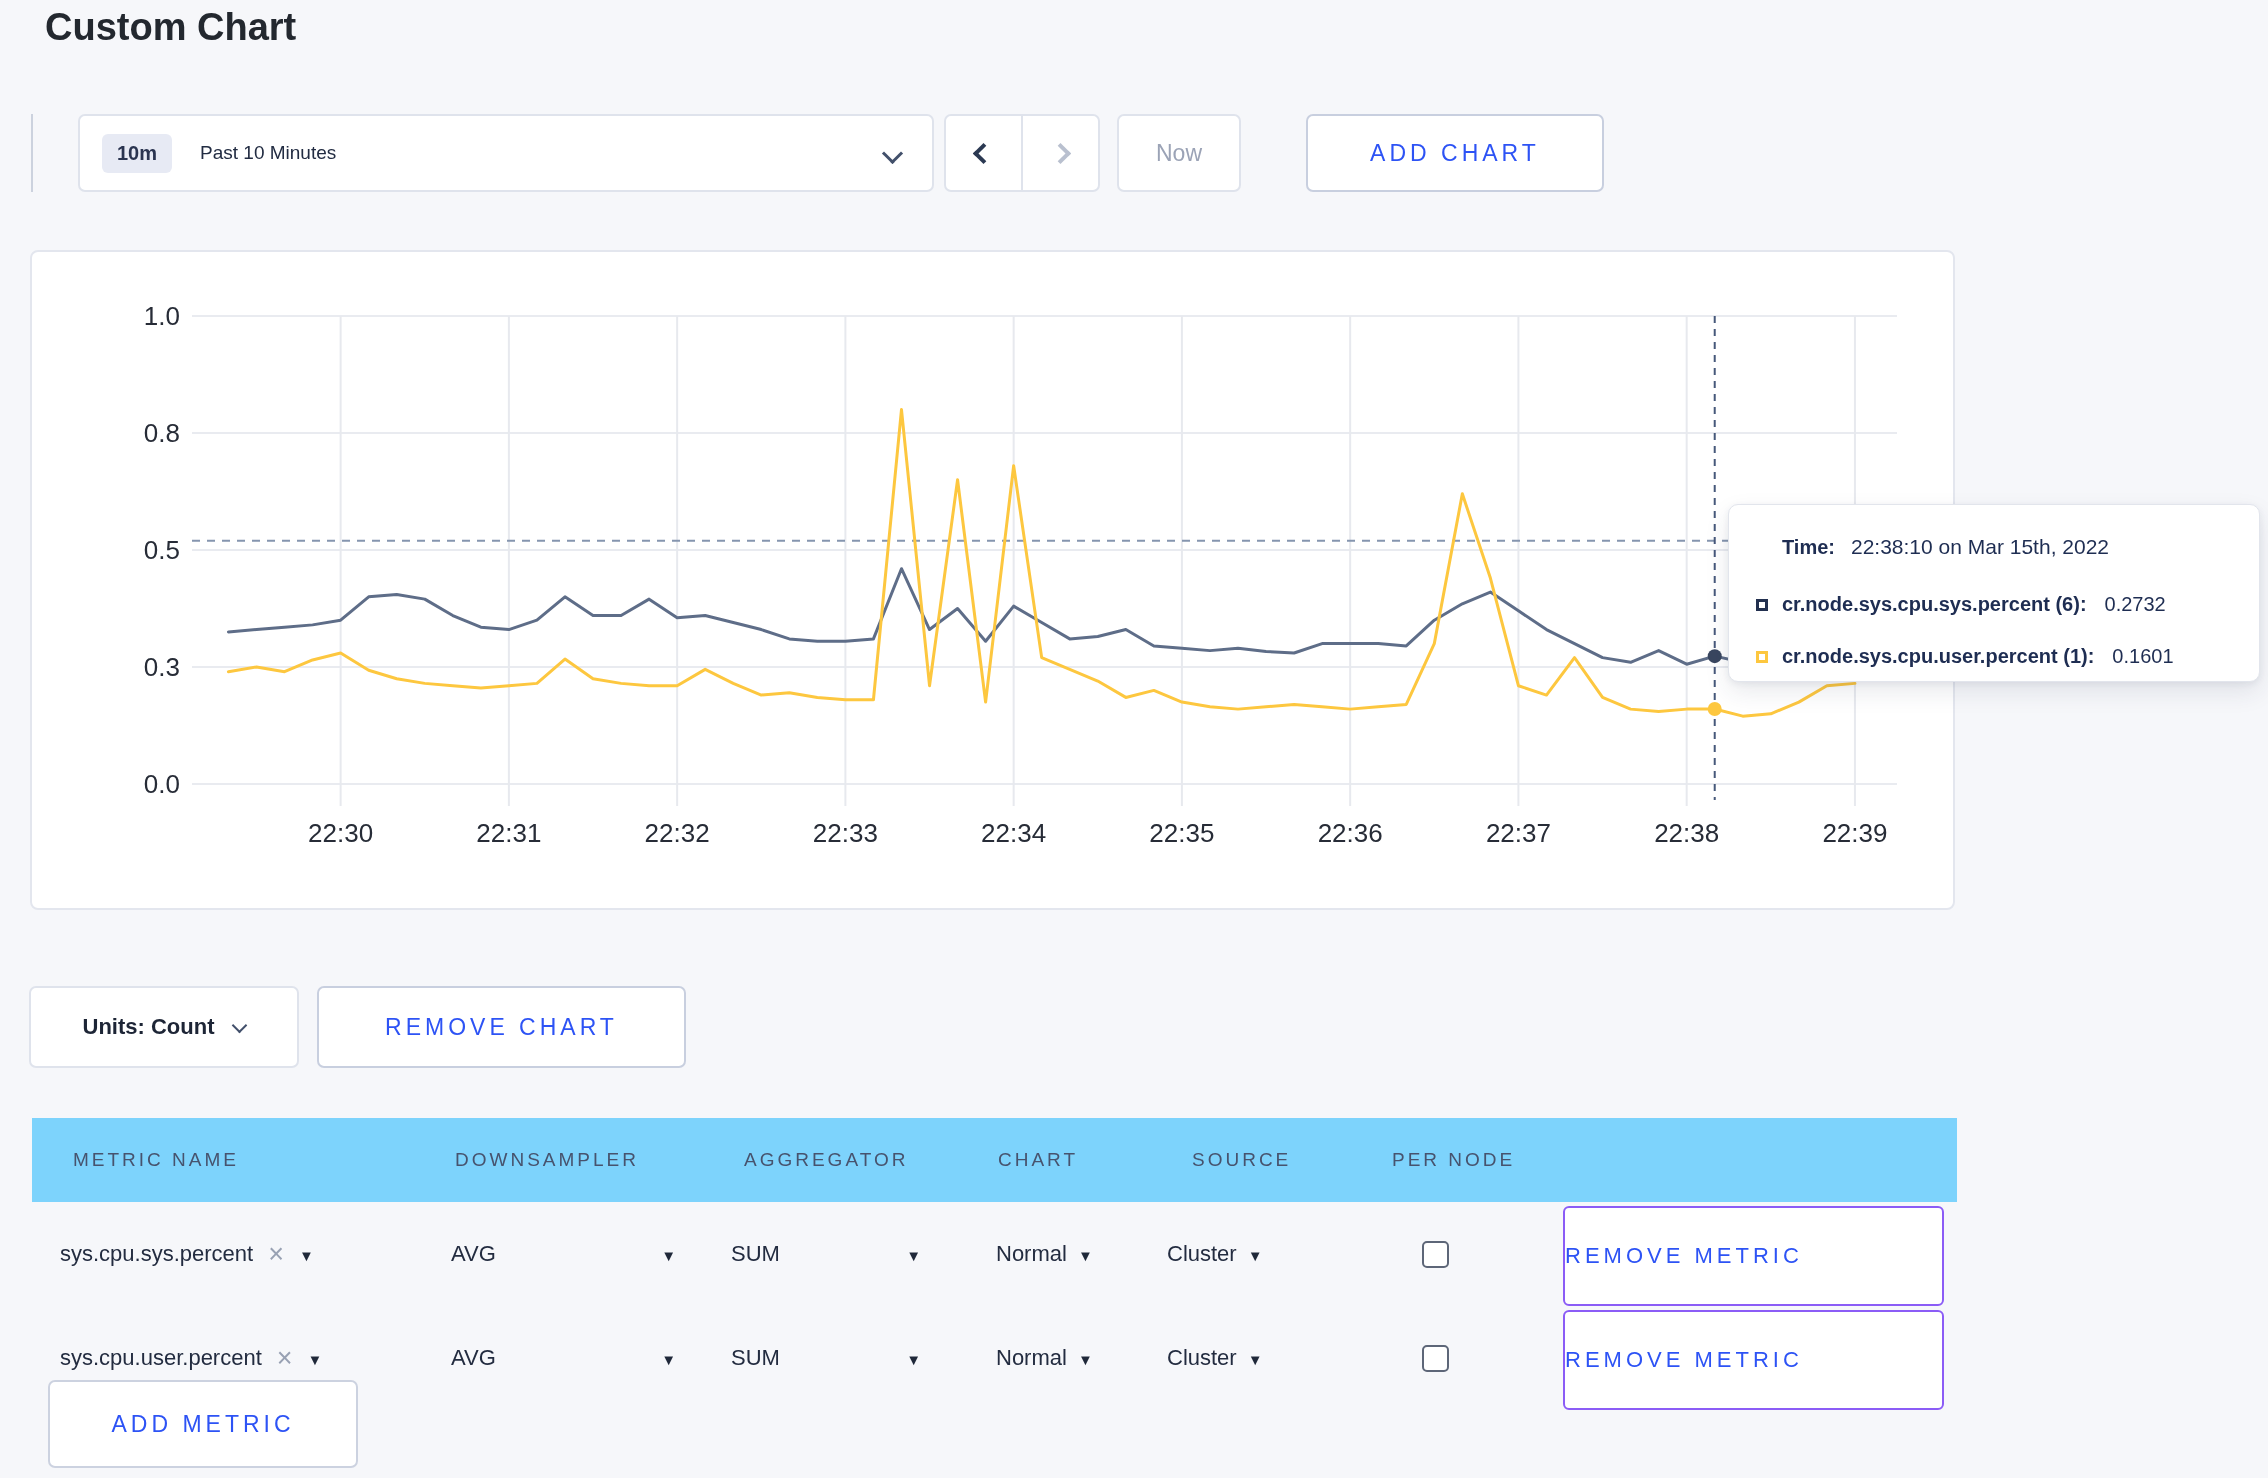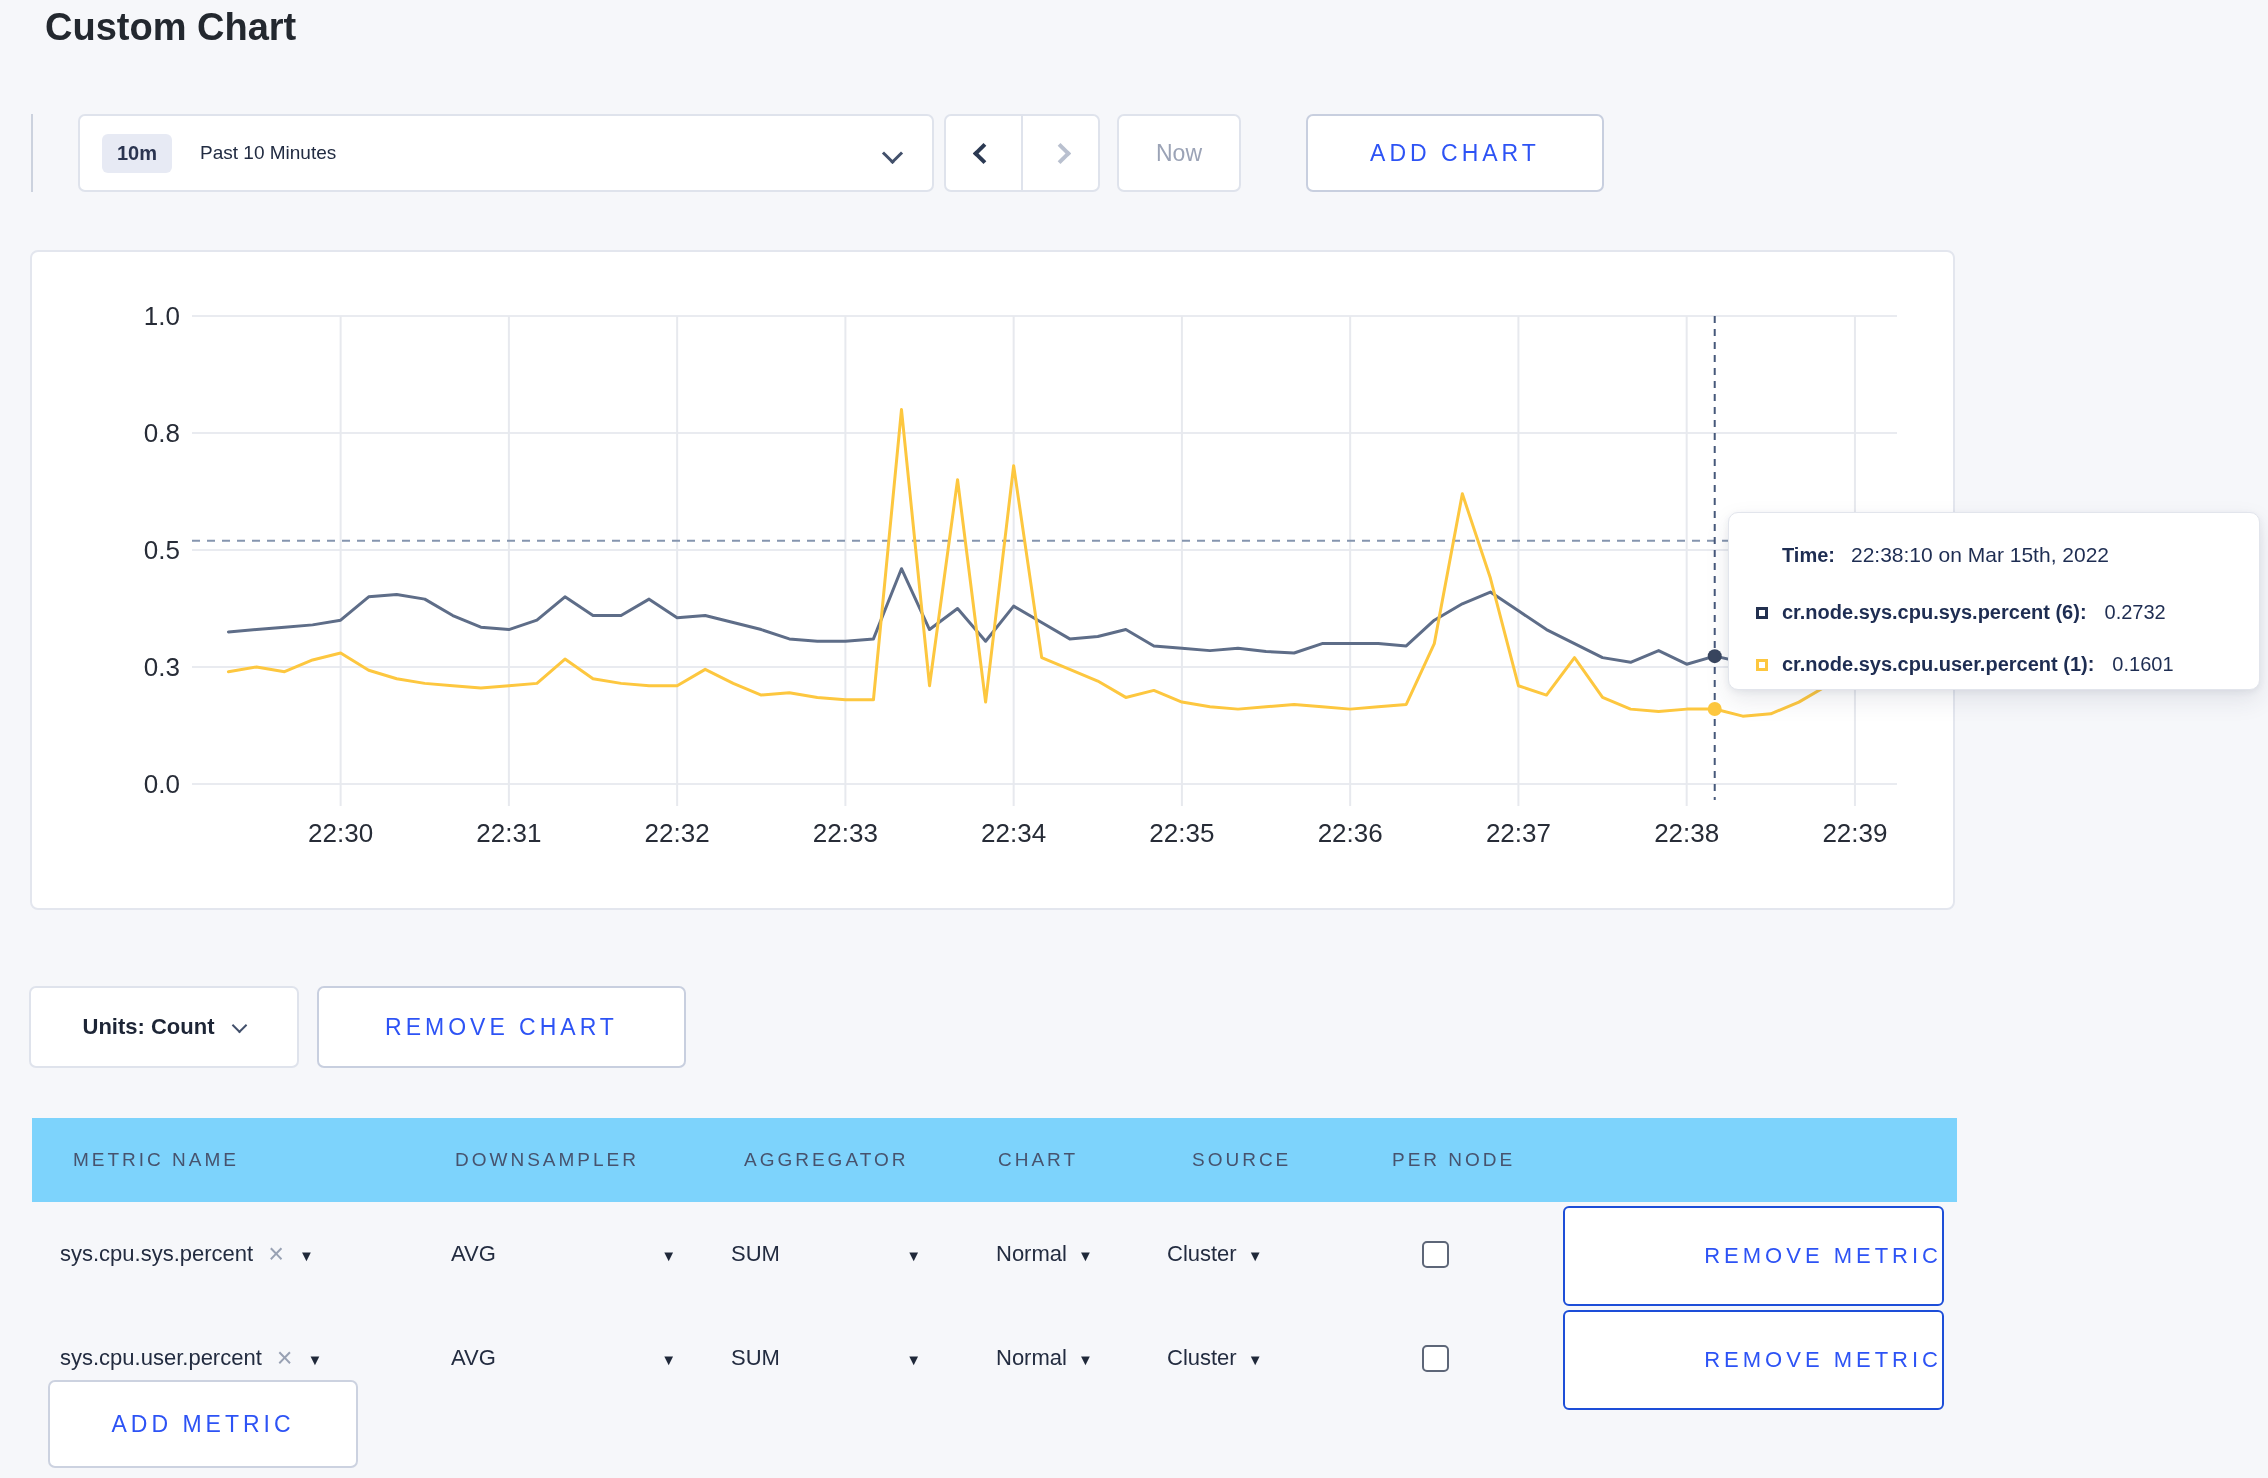--- a/index.html
+++ b/index.html
@@ -32,21 +32,21 @@
   .blue-btn { justify-content:center; font-size:23px; font-weight:500; letter-spacing:4px; color:#2d53f5; border-color:#c8cfdf; }
   .add-chart { left:1306px; width:298px; }
 
   .chart-panel { position:absolute; left:30px; top:250px; width:1925px; height:660px; background:#fff; border:2px solid #e3e6ee; border-radius:8px; }
   .chart-panel svg { position:absolute; left:0; top:0; }
 
   .tooltip {
     position:absolute; left:1728px; top:504px; width:532px; height:178px; z-index:5;
     background:#fff; border:1px solid #e2e5ec; border-radius:10px;
     box-shadow:0 10px 24px rgba(40,50,80,.10), 0 2px 6px rgba(40,50,80,.07);
-    font-size:20px; color:#1e2d52;margin-top:8px;
+    font-size:20px; color:#1e2d52;
   }
   .tt-time { position:absolute; left:53px; top:30px; }
   .tt-time b { margin-right:16px; font-size:20px; }
   .tt-time span { font-size:21px; }
   .tt-row { position:absolute; left:27px; display:flex; align-items:center; }
   .tt-row-0 { top:88px; } .tt-row-1 { top:140px; }
   .swatch { width:12px; height:12px; border:3px solid #22304f; margin-right:14px; background:#fff; }
   .tt-row b { font-size:20px; }
   .tt-val { margin-left:18px; font-weight:400; }
 
@@ -60,22 +60,22 @@
 
   .trow { position:absolute; left:30px; width:1925px; height:104px; }
   .trow-0 { top:1202px; } .trow-1 { top:1306px; }
   .cell { position:absolute; top:0; height:100%; display:flex; align-items:center; font-size:22px; color:#232c40; }
   .c-name{left:30px; gap:15px; cursor:pointer;} .c-ds{left:421px; width:225px; justify-content:space-between; cursor:pointer;}
   .c-ag{left:701px; width:190px; justify-content:space-between; cursor:pointer;gap:48px;} .c-rate{left:966px; gap:11px; cursor:pointer;}
   .c-src{left:1137px; gap:11px; cursor:pointer;}
   .close-x { font-size:27px; color:#98a1b3; line-height:1; }
   .caret { font-size:15px; color:#1f2839; transform:translateY(1px); }
   .checkbox { position:absolute; left:1392px; top:39px; width:27px; height:27px; background:#fff; border:2px solid #5d6678; border-radius:5px; cursor:pointer; }
-  .remove-metric { position:absolute; left:1533px; top:4px; width:381px; height:100px; display:flex; align-items:center; justify-content:flex-end;
-    background:#fff; border:2px solid #1d4ed8; border-radius:6px; font-size:22px; font-weight:500; letter-spacing:4px; color:#2d53f5; cursor:pointer; }
+  .remove-metric { position:absolute; left:1533px; top:4px; width:381px; height:100px; display:flex; align-items:center; justify-content:flex-start;
+    background:#fff; border:2px solid #8b5cf6; border-radius:6px; font-size:22px; font-weight:500; letter-spacing:4px; color:#2d53f5; cursor:pointer; }
   .add-metric { position:absolute; left:48px; top:1380px; width:310px; height:88px; display:flex; align-items:center; justify-content:center;
     background:#fff; border:2px solid #ccd2e0; border-radius:7px; font-size:23px; font-weight:500; letter-spacing:4px; color:#2d53f5; cursor:pointer; }
 </style>
 </head>
 <body>
 
 <h1 class="page-title">Custom Chart</h1>
 
 <div class="vdivider"></div>
 

